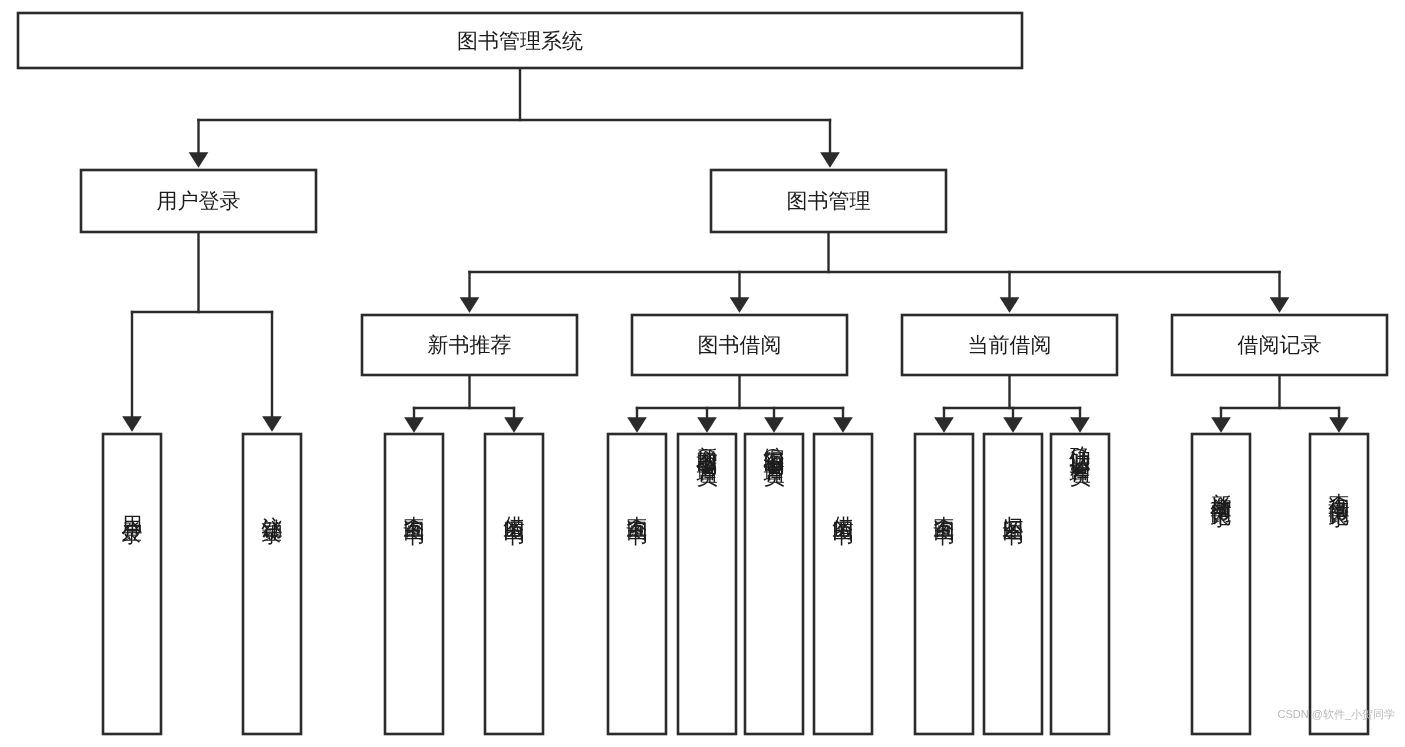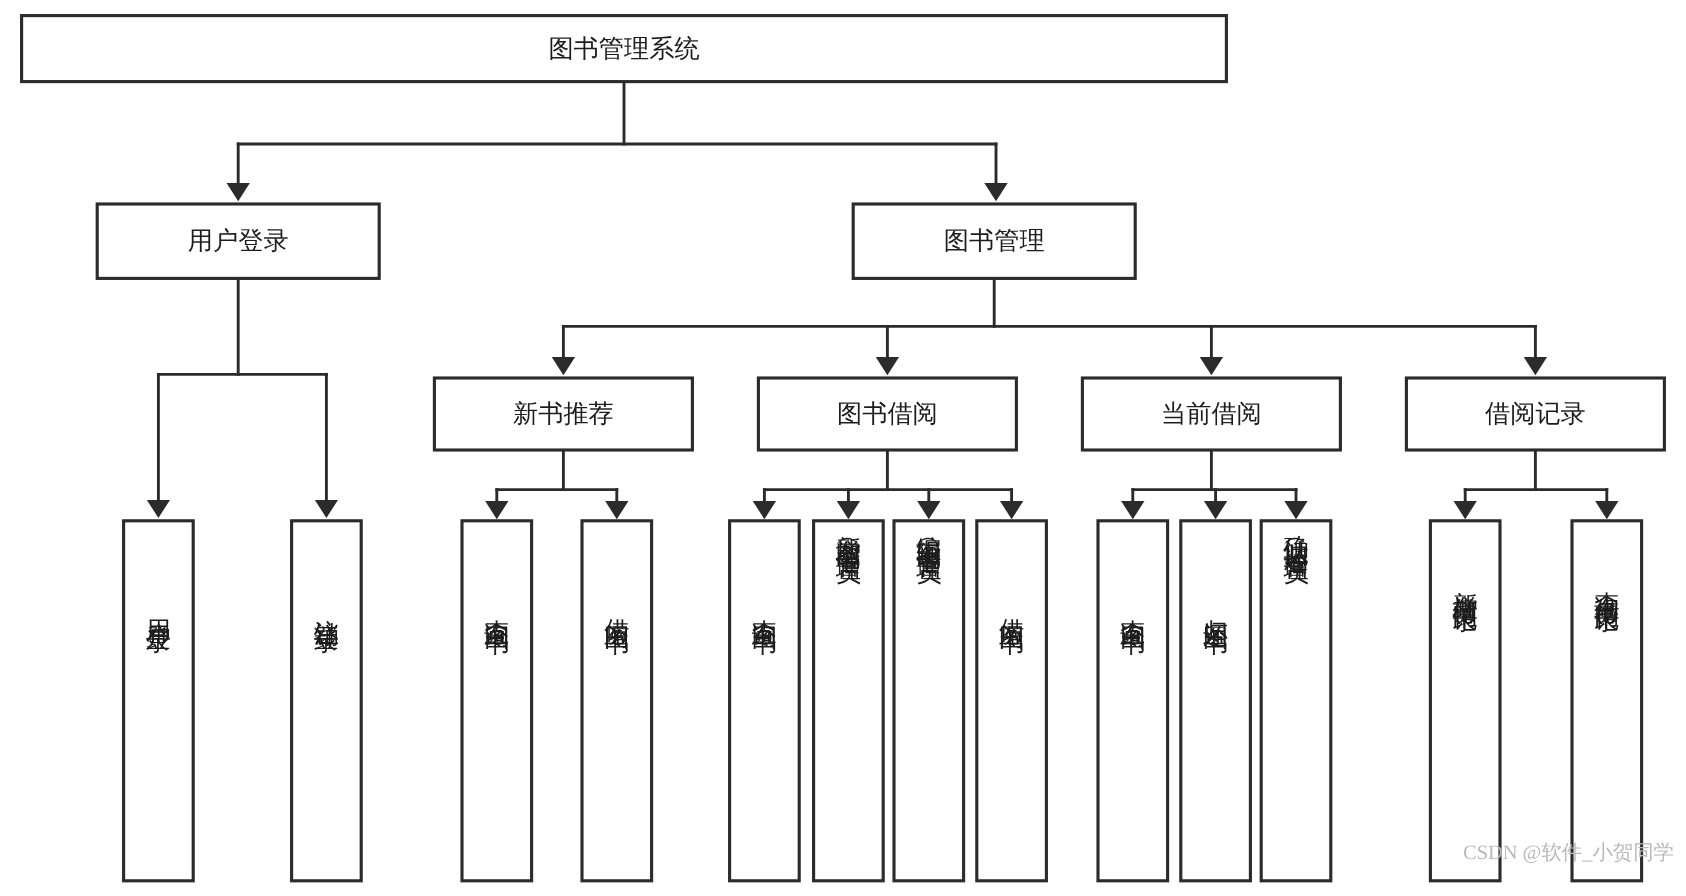--- a/index.html
+++ b/index.html
@@ -50,22 +50,22 @@
     fill: #1c1c1c;
     writing-mode: vertical-rl;
     text-orientation: upright;
     text-anchor: middle;
     letter-spacing: 3px;
   }
   .watermark {
     position: absolute;
     right: 10px;
     bottom: 4px;
-    font-family: Liberation Serif, serif;
-    font-size: 17px;
+    font-family: Liberation Sans, sans-serif;
+    font-size: 11px;
     color: #b9b9b9;
     white-space: nowrap;
     user-select: none;
     text-align: center;
   }
 </style>
 </head>
 <body>
 
 <div id="diagram-root">

